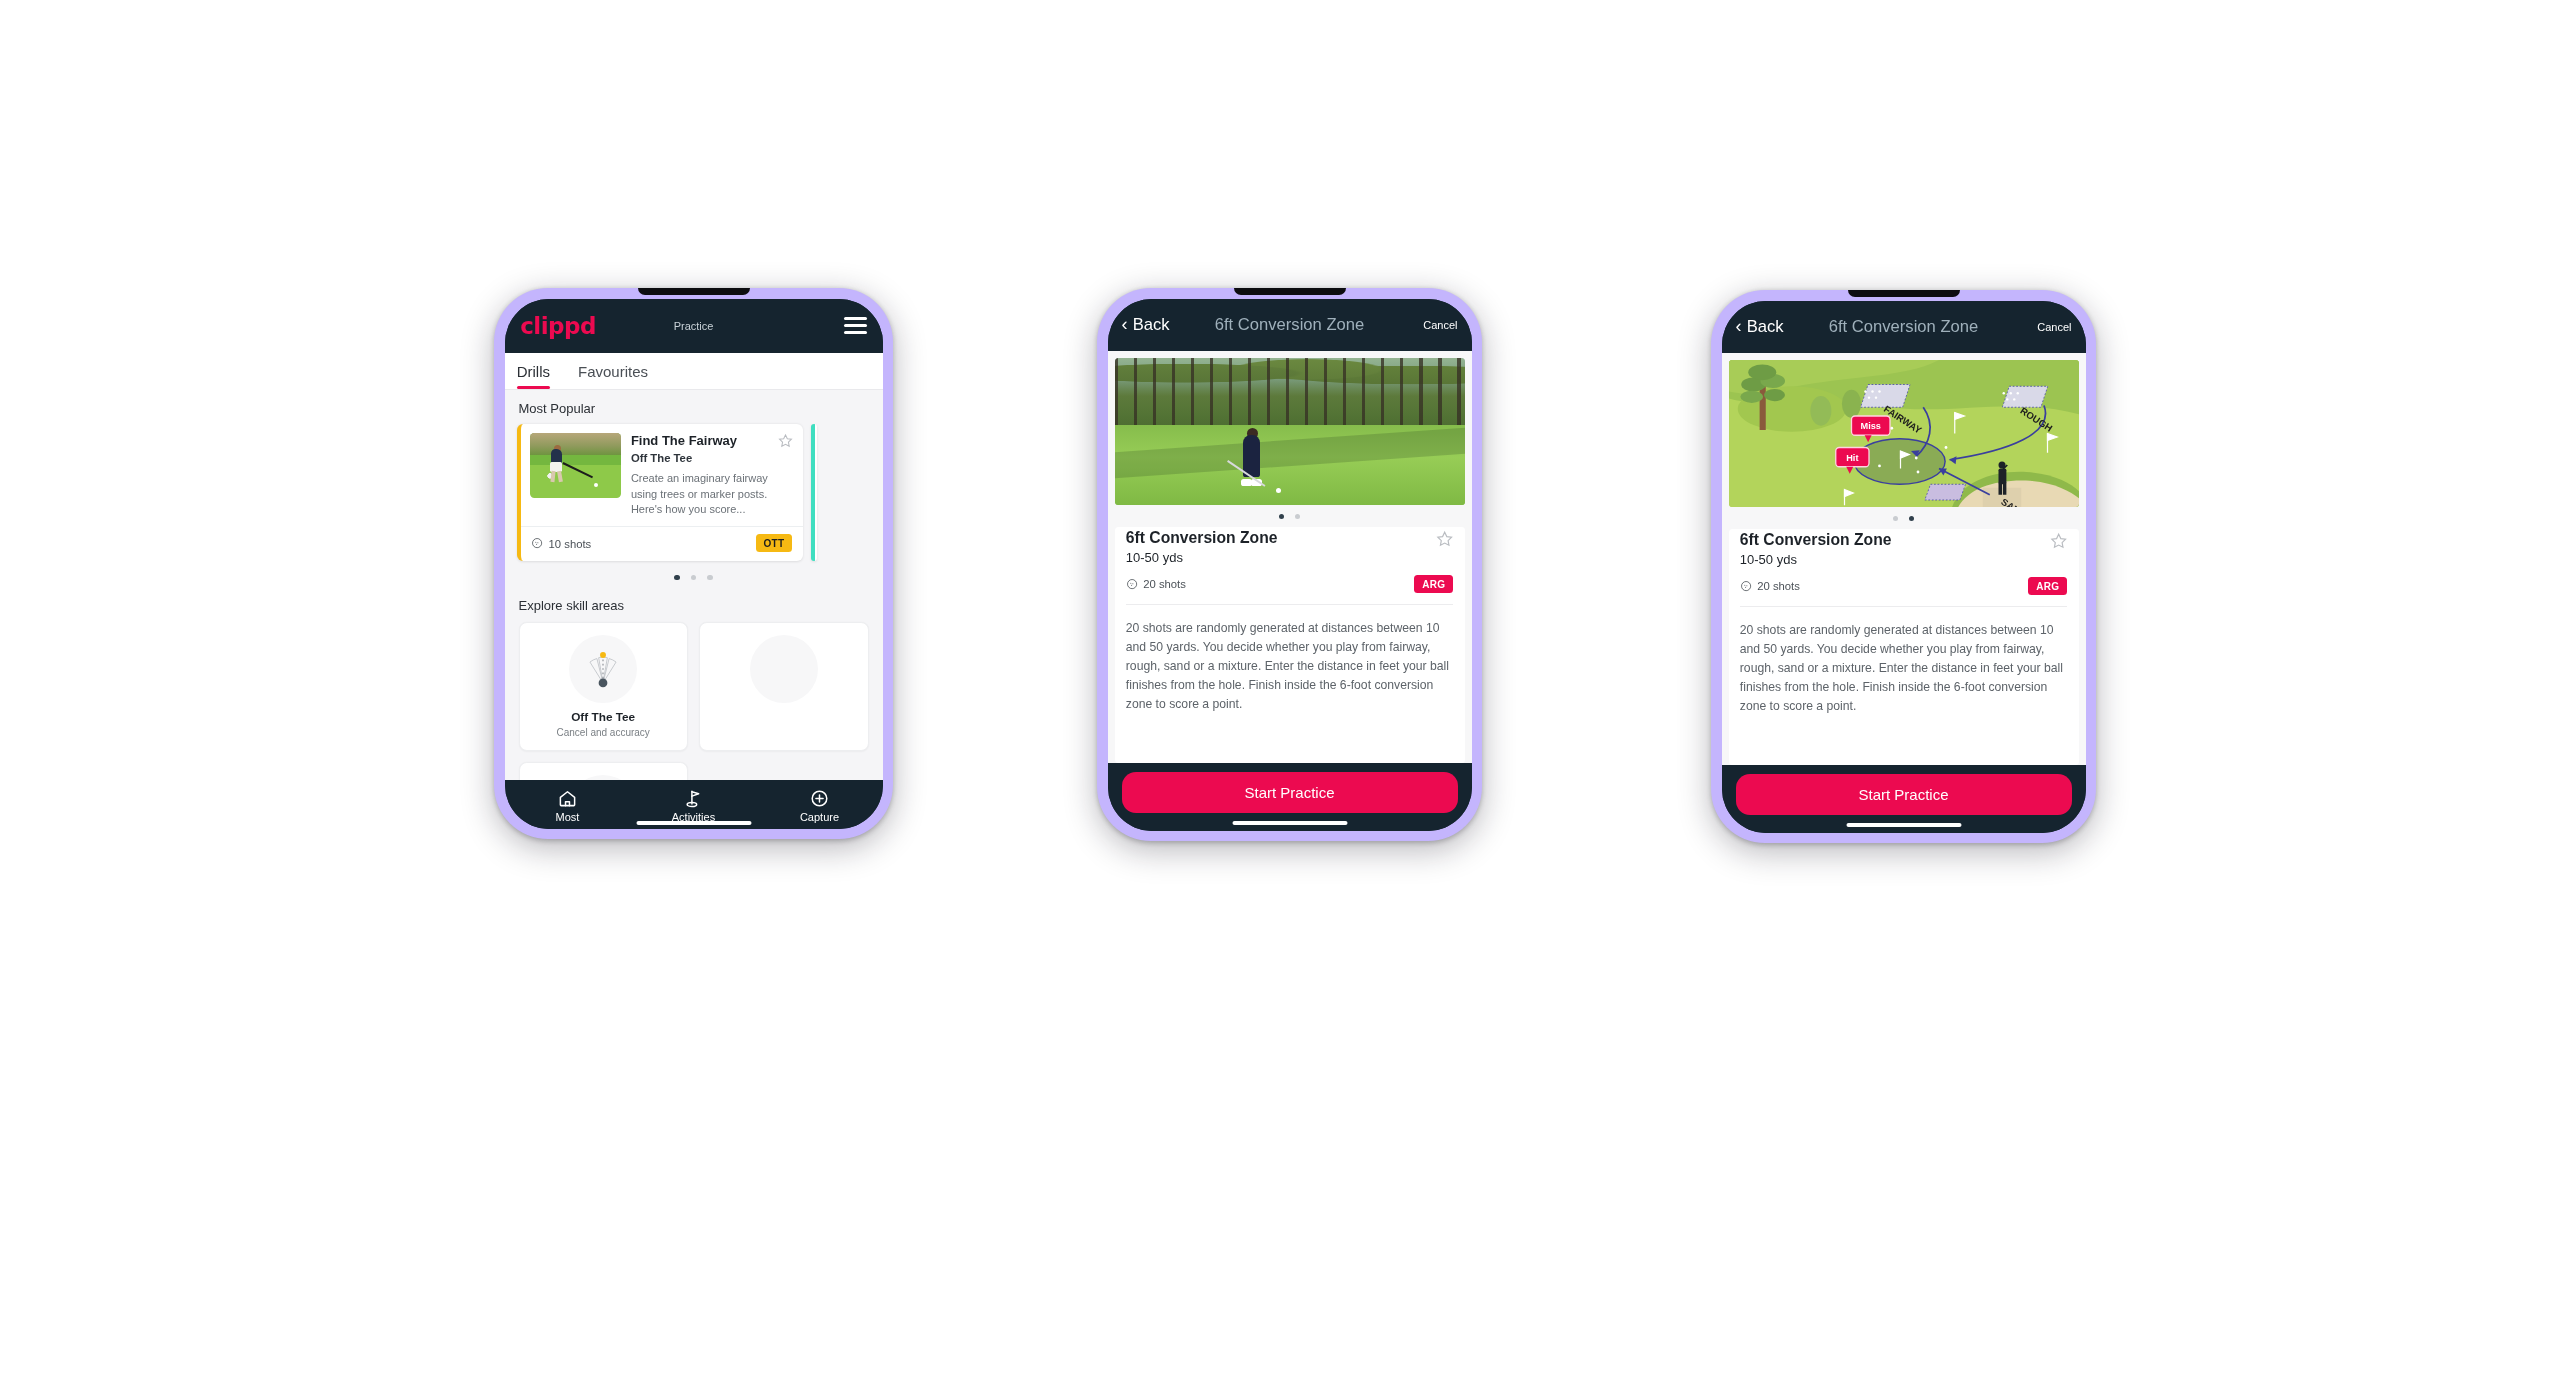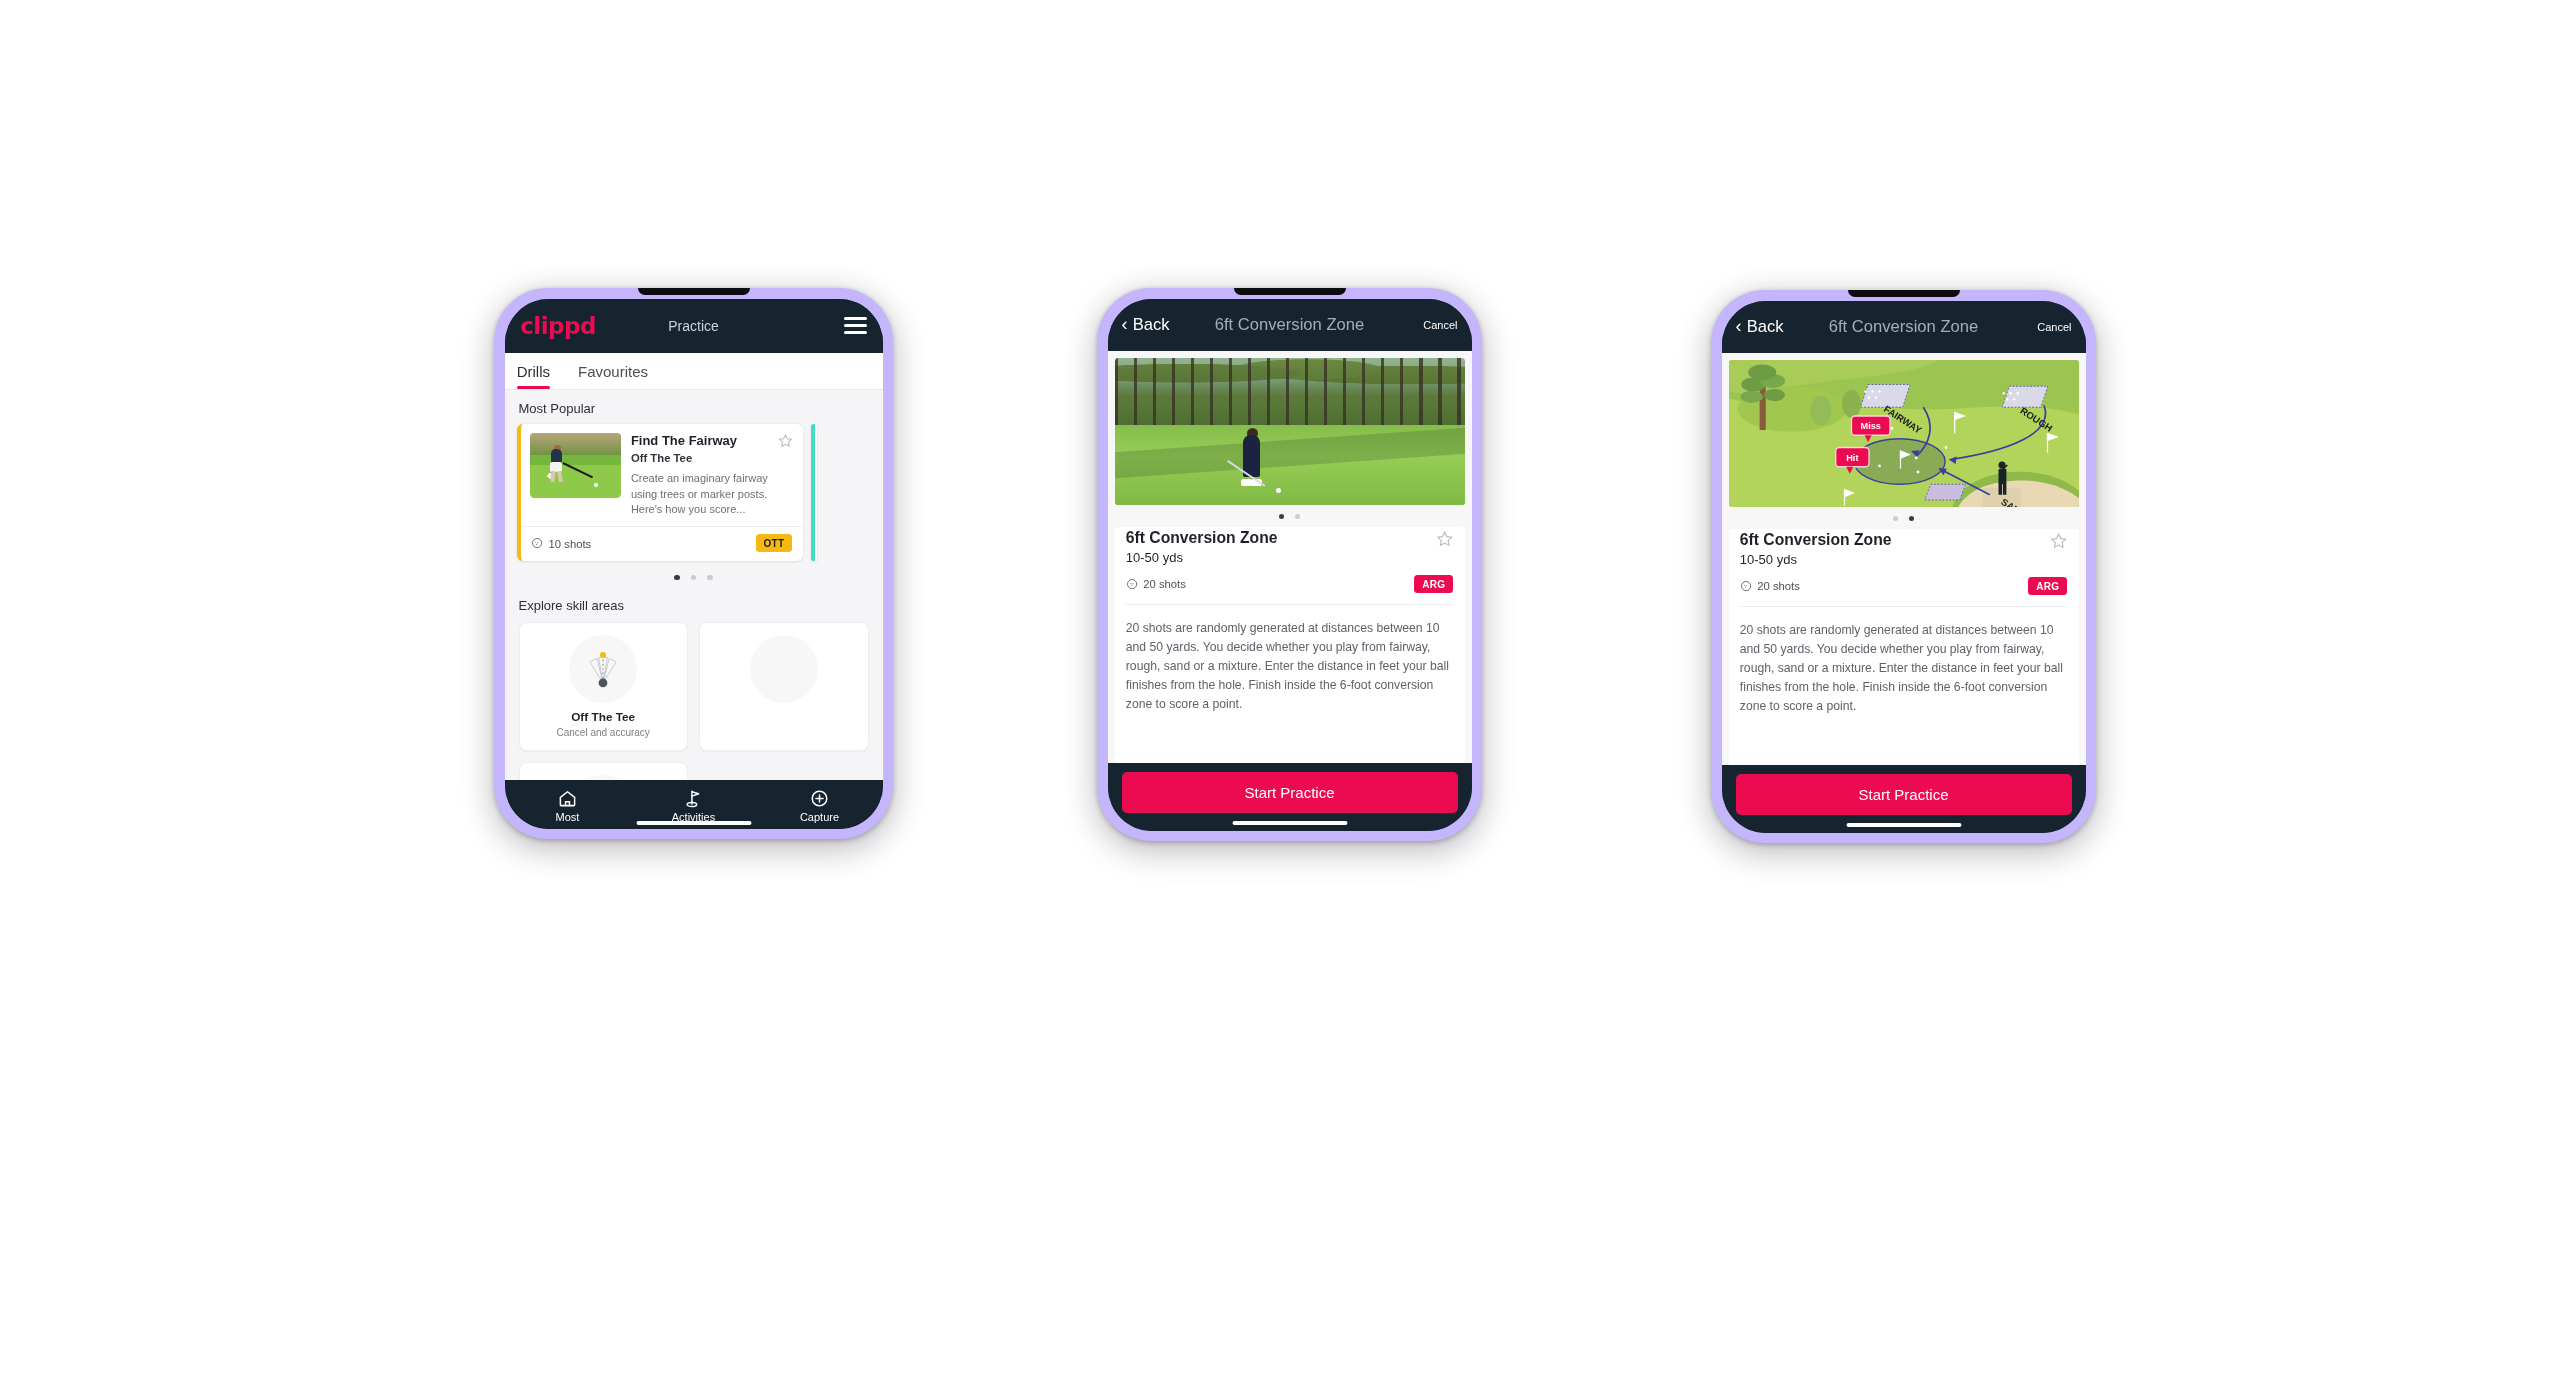--- a/index.html
+++ b/index.html
@@ -56,21 +56,21 @@
     color: #ec0a50;
     font-size: 23px;
     font-weight: 700;
     letter-spacing: -0.5px;
     font-family: "DejaVu Sans", sans-serif;
   }
   .appbar-title {
     position: absolute; left: 0; right: 0;
     text-align: center;
     color: #c9d2d8;
-    font-size: 14px;
+    font-size: 11px;
     pointer-events: none;
   }
   .hamburger {
     margin-left: auto;
     width: 23px; height: 16.6px;
     display: flex; flex-direction: column; justify-content: space-between;
     position: relative; z-index: 6;
   }
   .hamburger span { display:block; height: 2.6px; background:#ffffff; border-radius: 1.7px; }
 
@@ -315,21 +315,21 @@
   .ic-title { font-size:15.7px; font-weight:700; color:#1d2228; flex:1 1 auto; }
   .ic-sub { font-size:13px; color:#1d2228; margin-top:2.6px; }
   .ic-meta { display:flex; align-items:center; justify-content:space-between; margin-top:9.6px; padding-bottom:11.3px; }
   .divider { height:0.9px; background:#ececee; }
   .ic-desc { font-size:12.2px; color:#5d6369; line-height:1.55; padding: 14px 0 0 0; }
 
   .cta-wrap { background:#15242f; padding: 8.7px 14px 17.4px 14px; flex:0 0 auto; position:relative; }
   .cta {
     width:100%; background:#ec0a50; color:#ffffff;
     font-size:15px; text-align:center; padding: 12.2px 0;
-    border-radius: 5px; border:none;
+    border-radius: 14px; border:none;
     font-family:"Liberation Sans", sans-serif;
   }
 </style>
 </head>
 <body>
 
 <div class="stage">
 
   <div class="phone" style="left:494px; top:288px; width:399px; height:551px;">
     <div class="notch"></div>

